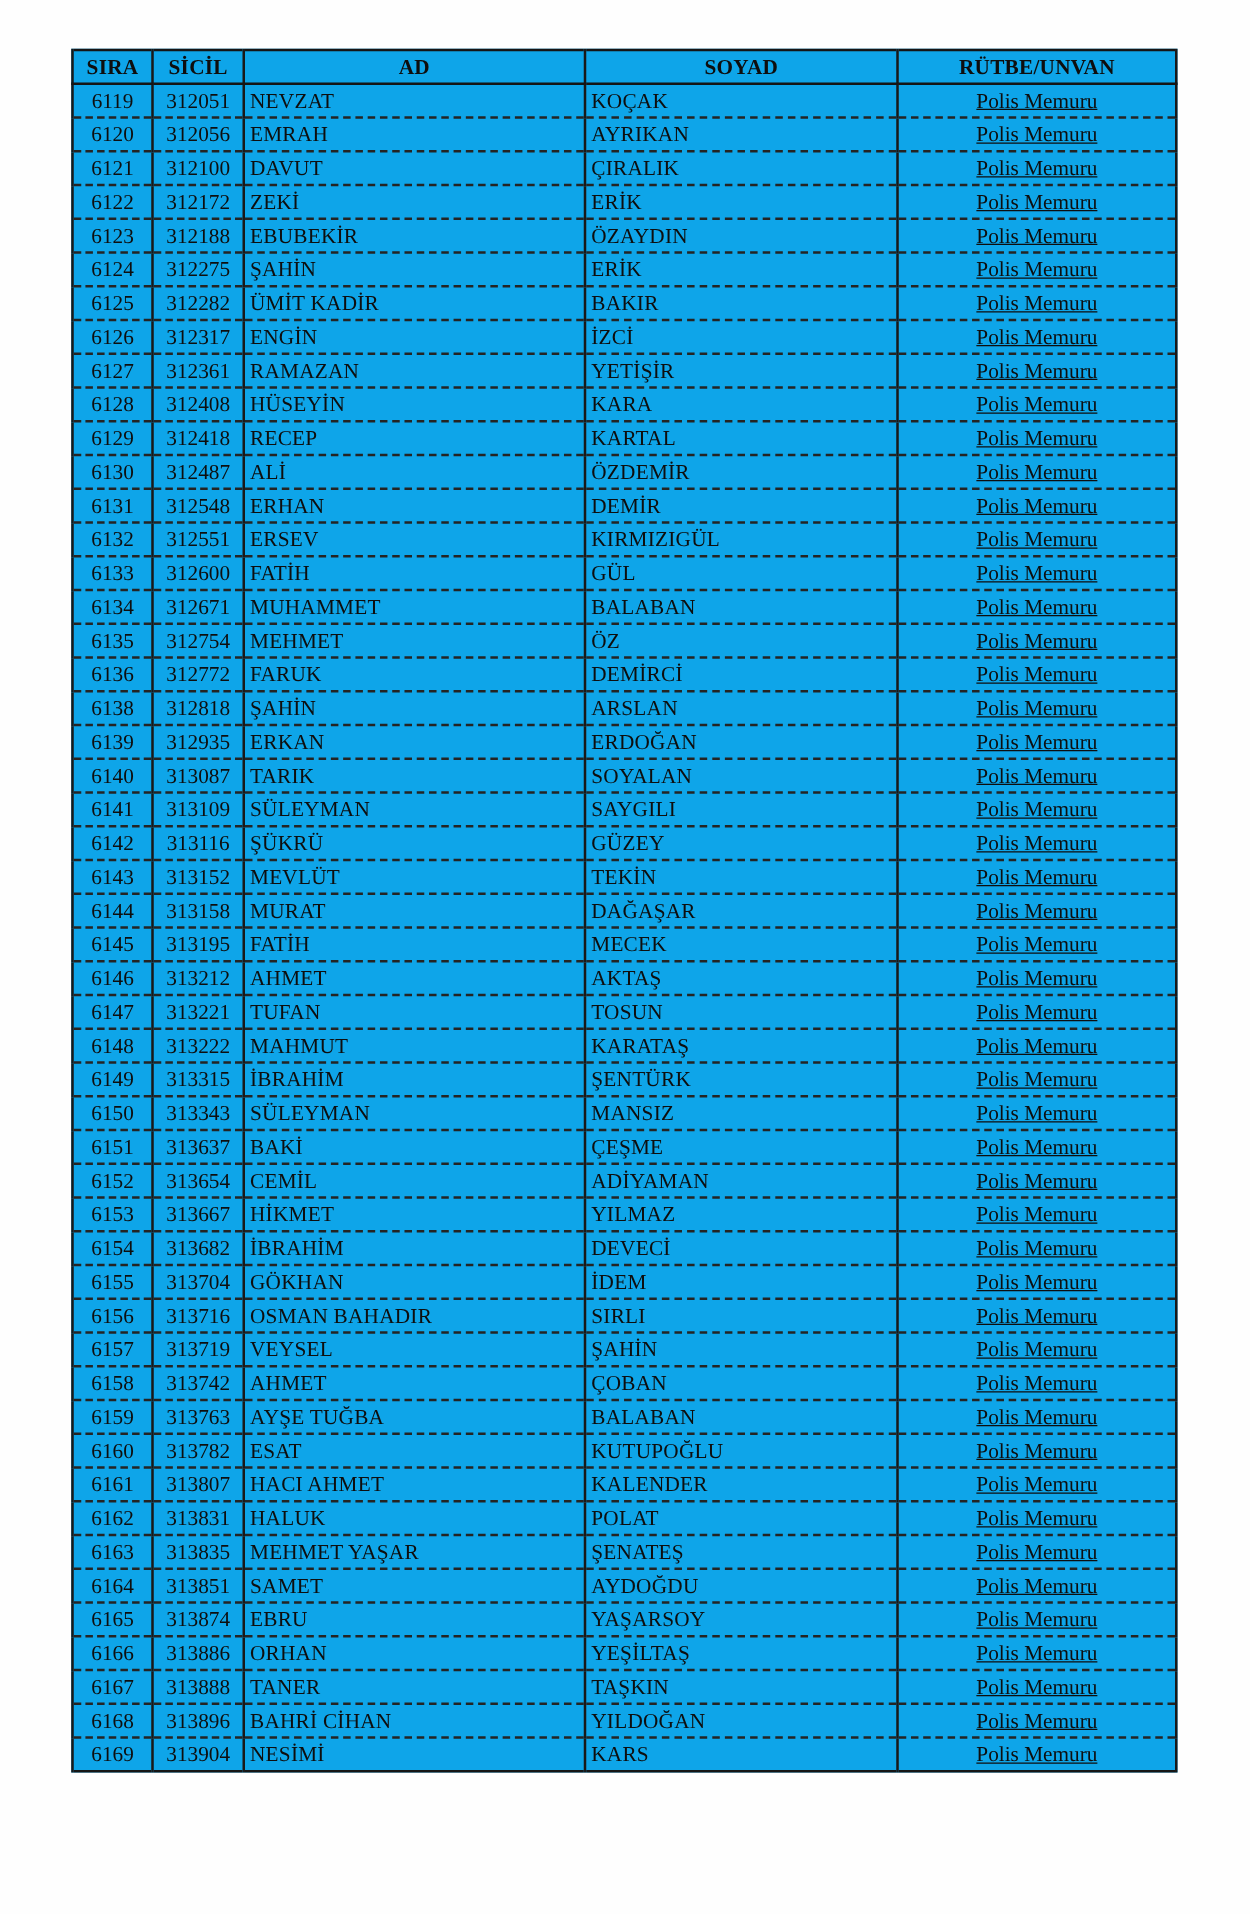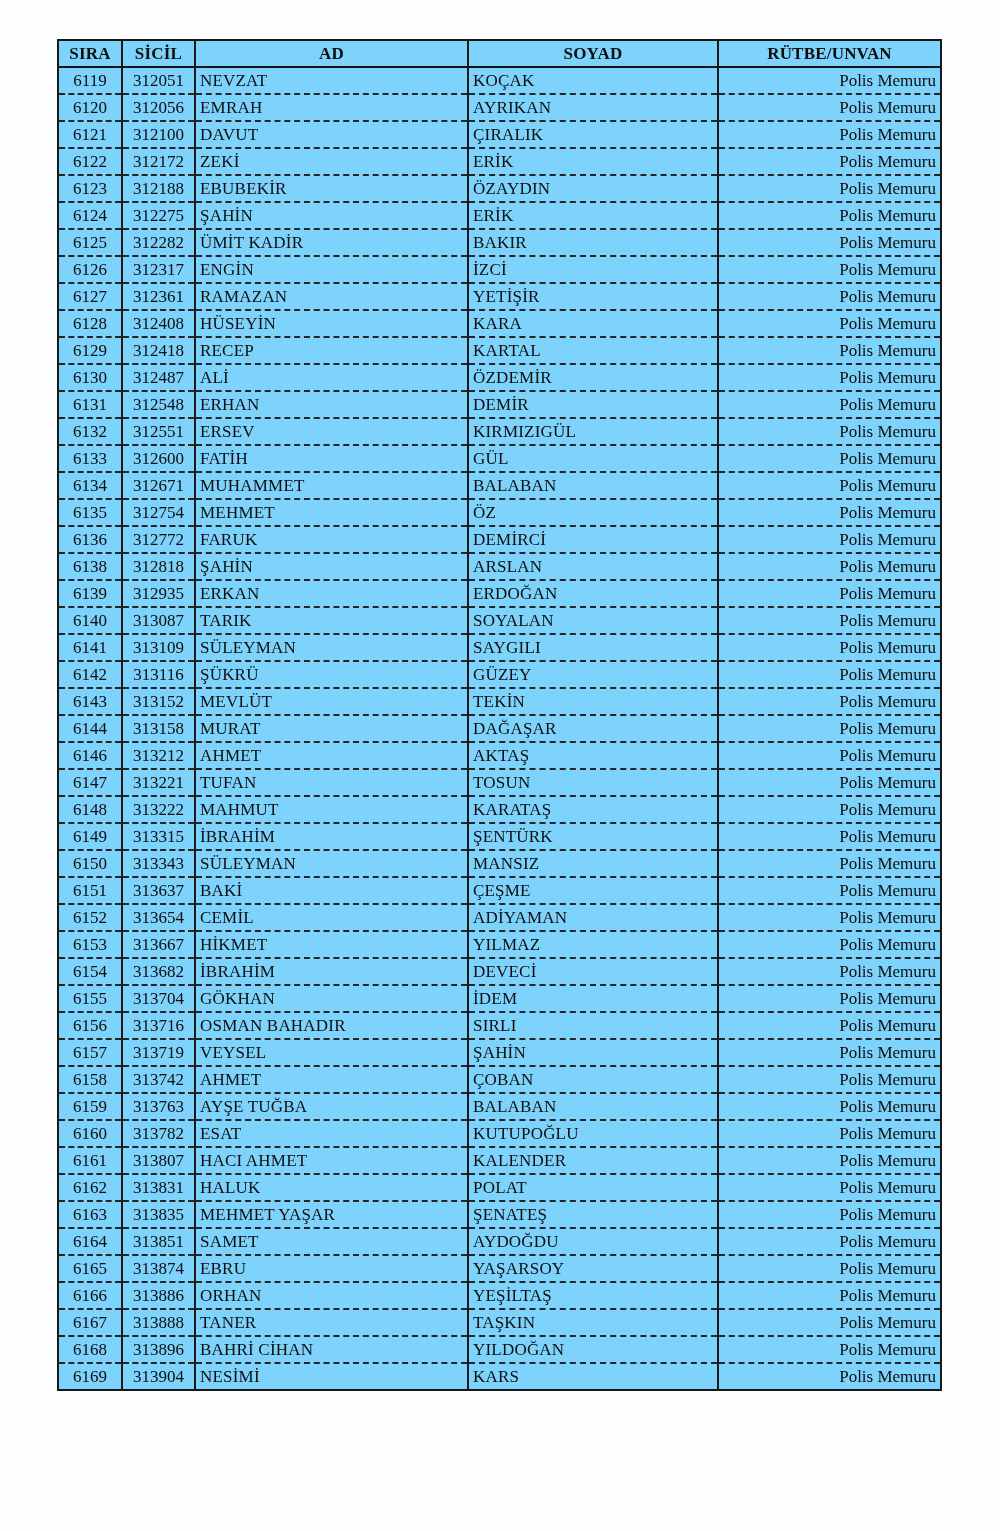--- a/index.html
+++ b/index.html
@@ -16,21 +16,21 @@
     color: #0e0e0e;
     overflow: hidden;
   }
   table.roster {
     position: absolute;
     left: 57px;
     top: 39px;
     width: 883px;
     border-collapse: collapse;
     table-layout: fixed;
-    background: #7dd3fc;
+    background: #0ea5e9;
   }
   table.roster col.w0 { width: 64px; }
   table.roster col.w1 { width: 73px; }
   table.roster col.w2 { width: 273px; }
   table.roster col.w3 { width: 250px; }
   table.roster col.w4 { width: 223px; }
 
   table.roster th,
   table.roster td {
     border-left: 2px solid #191919;
@@ -49,21 +49,21 @@
   table.roster thead th {
     font-weight: bold;
     text-align: center;
     border-bottom: 2px solid #151515;
     border-top: 2px dashed #242424;
     font-size: 17px;
     letter-spacing: 0.2px;
   }
   td.c0, td.c1 { text-align: center; padding: 0 2px; }
   td.c2, td.c3 { text-align: left; padding-left: 6px; letter-spacing: 0.2px; }
-  td.c4 { text-align: right; padding-left: 8px; }
+  td.c4 { text-align: center; padding-left: 8px; text-decoration: underline; }
 </style>
 </head>
 <body>
 
 <div class="sheet">
   <table class="roster">
     <colgroup>
       <col class="w0">
         <col class="w1">
         <col class="w2">
@@ -249,20 +249,27 @@
           <td class="c4">Polis Memuru</td>
         </tr>
         <tr>
           <td class="c0">6144</td>
           <td class="c1">313158</td>
           <td class="c2">MURAT</td>
           <td class="c3">DAĞAŞAR</td>
           <td class="c4">Polis Memuru</td>
         </tr>
         <tr>
+          <td class="c0">6145</td>
+          <td class="c1">313195</td>
+          <td class="c2">FATİH</td>
+          <td class="c3">MECEK</td>
+          <td class="c4">Polis Memuru</td>
+        </tr>
+        <tr>
           <td class="c0">6146</td>
           <td class="c1">313212</td>
           <td class="c2">AHMET</td>
           <td class="c3">AKTAŞ</td>
           <td class="c4">Polis Memuru</td>
         </tr>
         <tr>
           <td class="c0">6147</td>
           <td class="c1">313221</td>
           <td class="c2">TUFAN</td>

